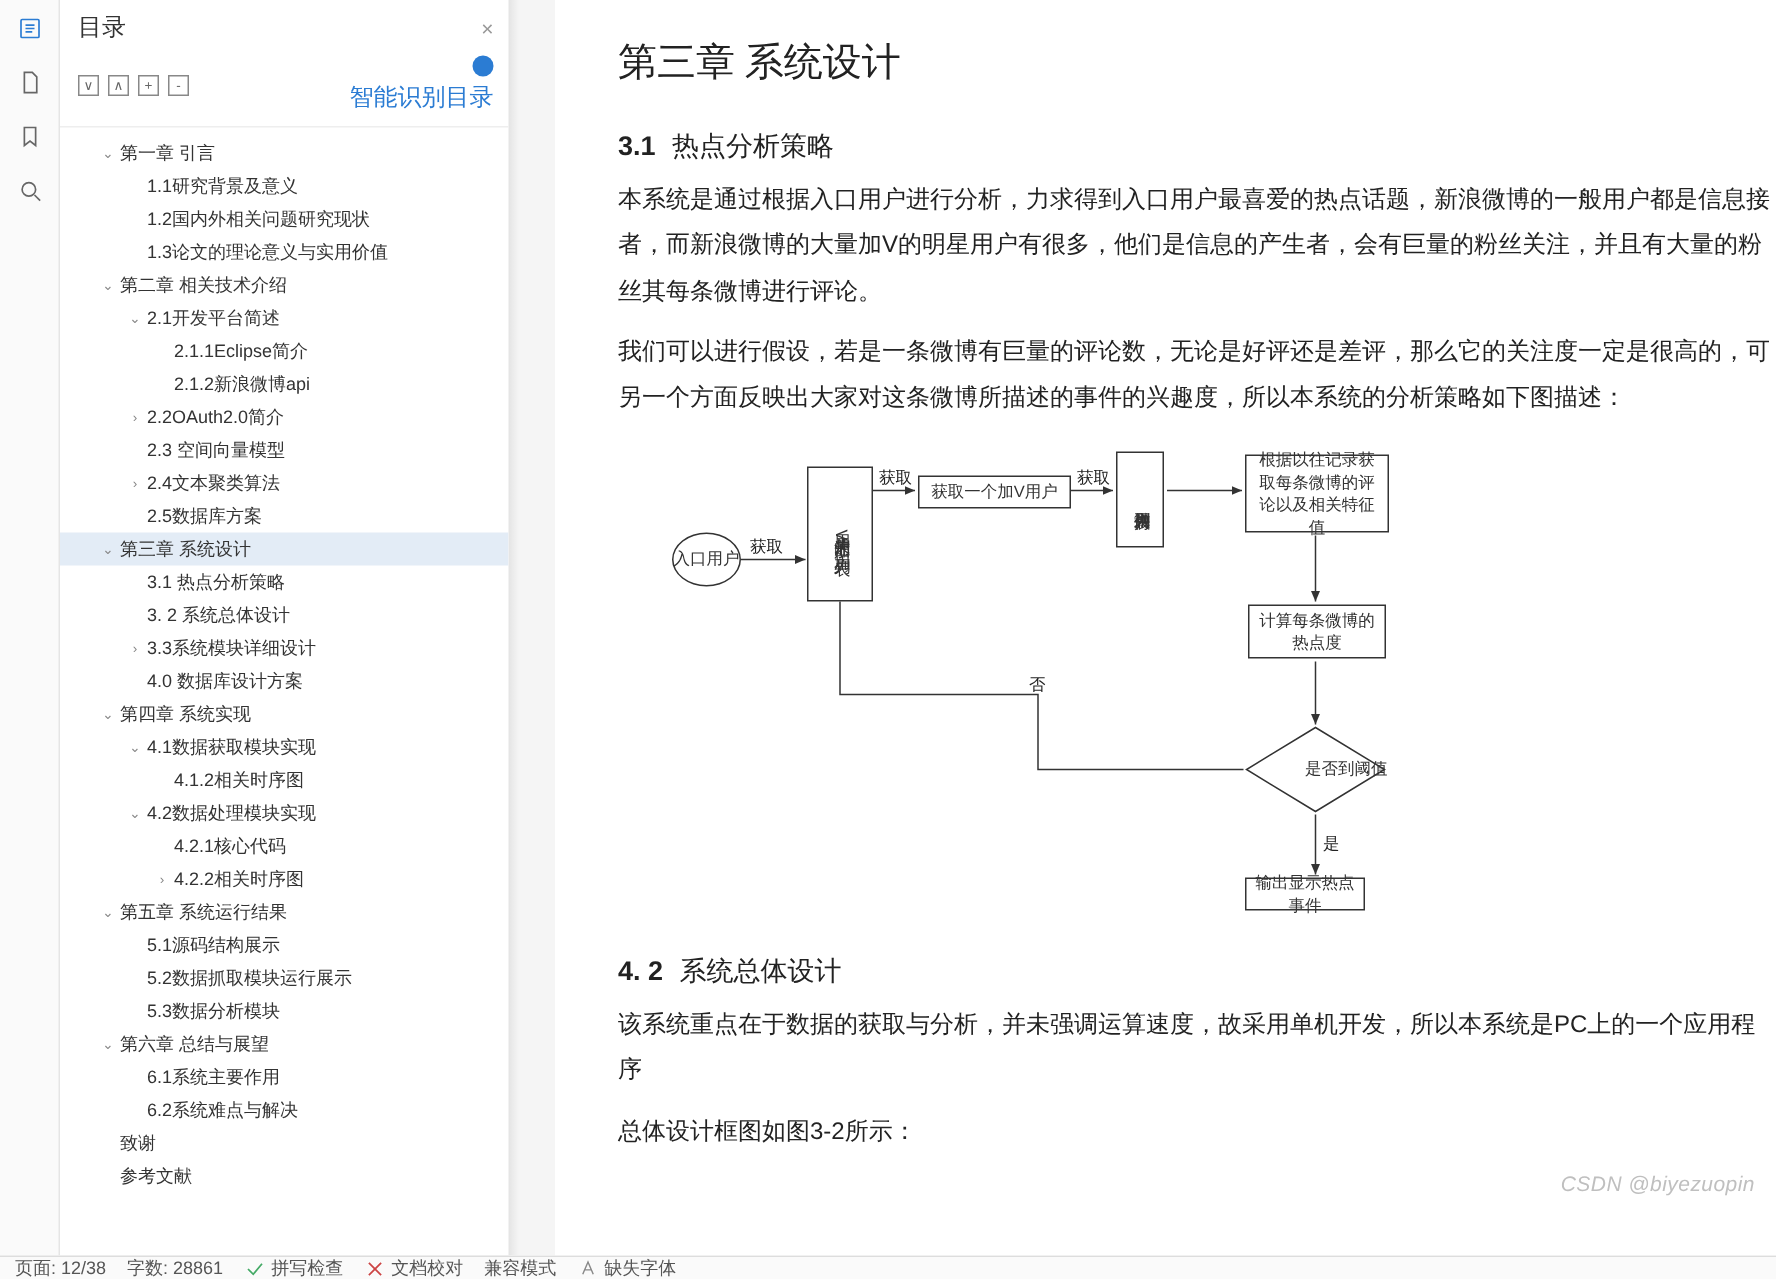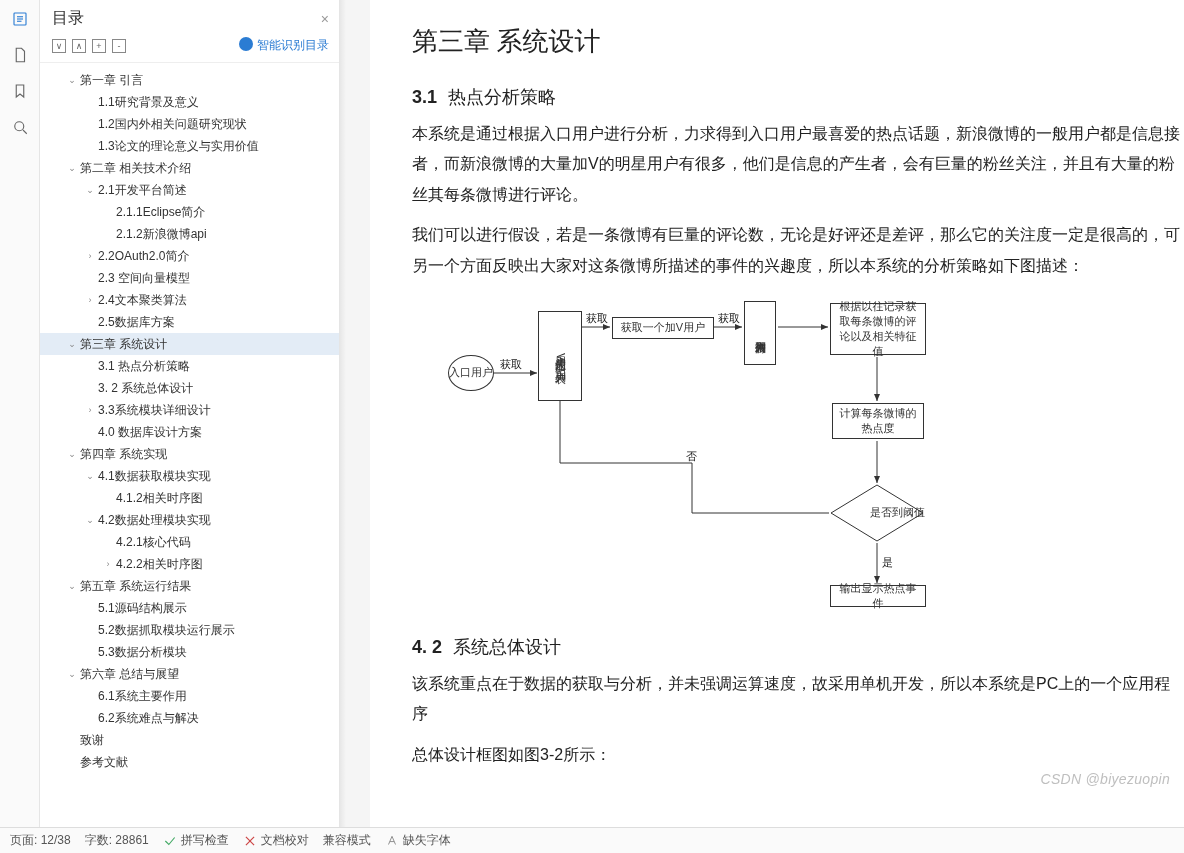--- a/index.html
+++ b/index.html
@@ -55,22 +55,22 @@
   padding: 4px 10px 8px 12px;
   border-bottom: 1px solid #eee;
 }
 .outline-tools-left { display: flex; gap: 6px; }
 .tool-box {
   width: 14px; height: 14px; border: 1px solid #888;
   display: inline-flex; align-items: center; justify-content: center;
   font-size: 9px; color: #666; cursor: pointer;
 }
 .smart-btn {
-  display: flex; align-items: flex-start; gap: 4px;
-  color: #2b7cd3; font-size: 12px; cursor: pointer;
+  display: flex; align-items: flex-end; gap: 4px;
+  color: #2b7cd3; font-size: 16px; cursor: pointer; flex-direction: column;
 }
 .smart-btn .orb {
   width: 14px; height: 14px; border-radius: 50%;
   background: #2b7cd3;
 }
 
 .tree { flex: 1; overflow-y: auto; padding: 6px 0 20px 0; }
 .tree-item {
   display: flex; align-items: center;
   padding: 2px 8px 2px 0;
@@ -148,21 +148,21 @@
   position: absolute; left: 0; right: 0; top: 0; bottom: 0;
   display: flex; align-items: center; justify-content: flex-end;
   font-size: 11px;
 }
 .edge-label {
   position: absolute; font-size: 11px; color: #222;
 }
 
 
 .statusbar {
-  height: 26px;
+  height: 16px;
   border-top: 1px solid #ddd;
   background: #fafafa;
   display: flex;
   align-items: center;
   padding: 0 10px;
   gap: 14px;
   font-size: 12px;
   color: #555;
 }
 .statusbar .sb-item { display: flex; align-items: center; gap: 4px; cursor: pointer; }
@@ -411,21 +411,21 @@
 
         <div class="diamond" style="left:387px; top:190px;">
           <svg viewBox="0 0 96 60">
               <polygon points="48,2 94,30 48,58 2,30" fill="#fff" stroke="#333" stroke-width="1"></polygon>
             </svg>
           <div class="dlabel">
               <span>是否到阈值</span>
             </div>
         </div>
 
-        <div class="box" style="left:388px; top:292px; width:96px; height:22px;">
+        <div class="box" style="left:388px; top:292px; width:80px; height:22px;">
             <span>输出显示热点事件</span>
           </div>
 
         <span class="edge-label" style="left:58px; top:64px;">获取</span>
         <span class="edge-label" style="left:144px; top:18px;">获取</span>
         <span class="edge-label" style="left:276px; top:18px;">获取</span>
         <span class="edge-label" style="left:244px; top:156px;">否</span>
         <span class="edge-label" style="left:440px; top:262px;">是</span>
       </div>
 

